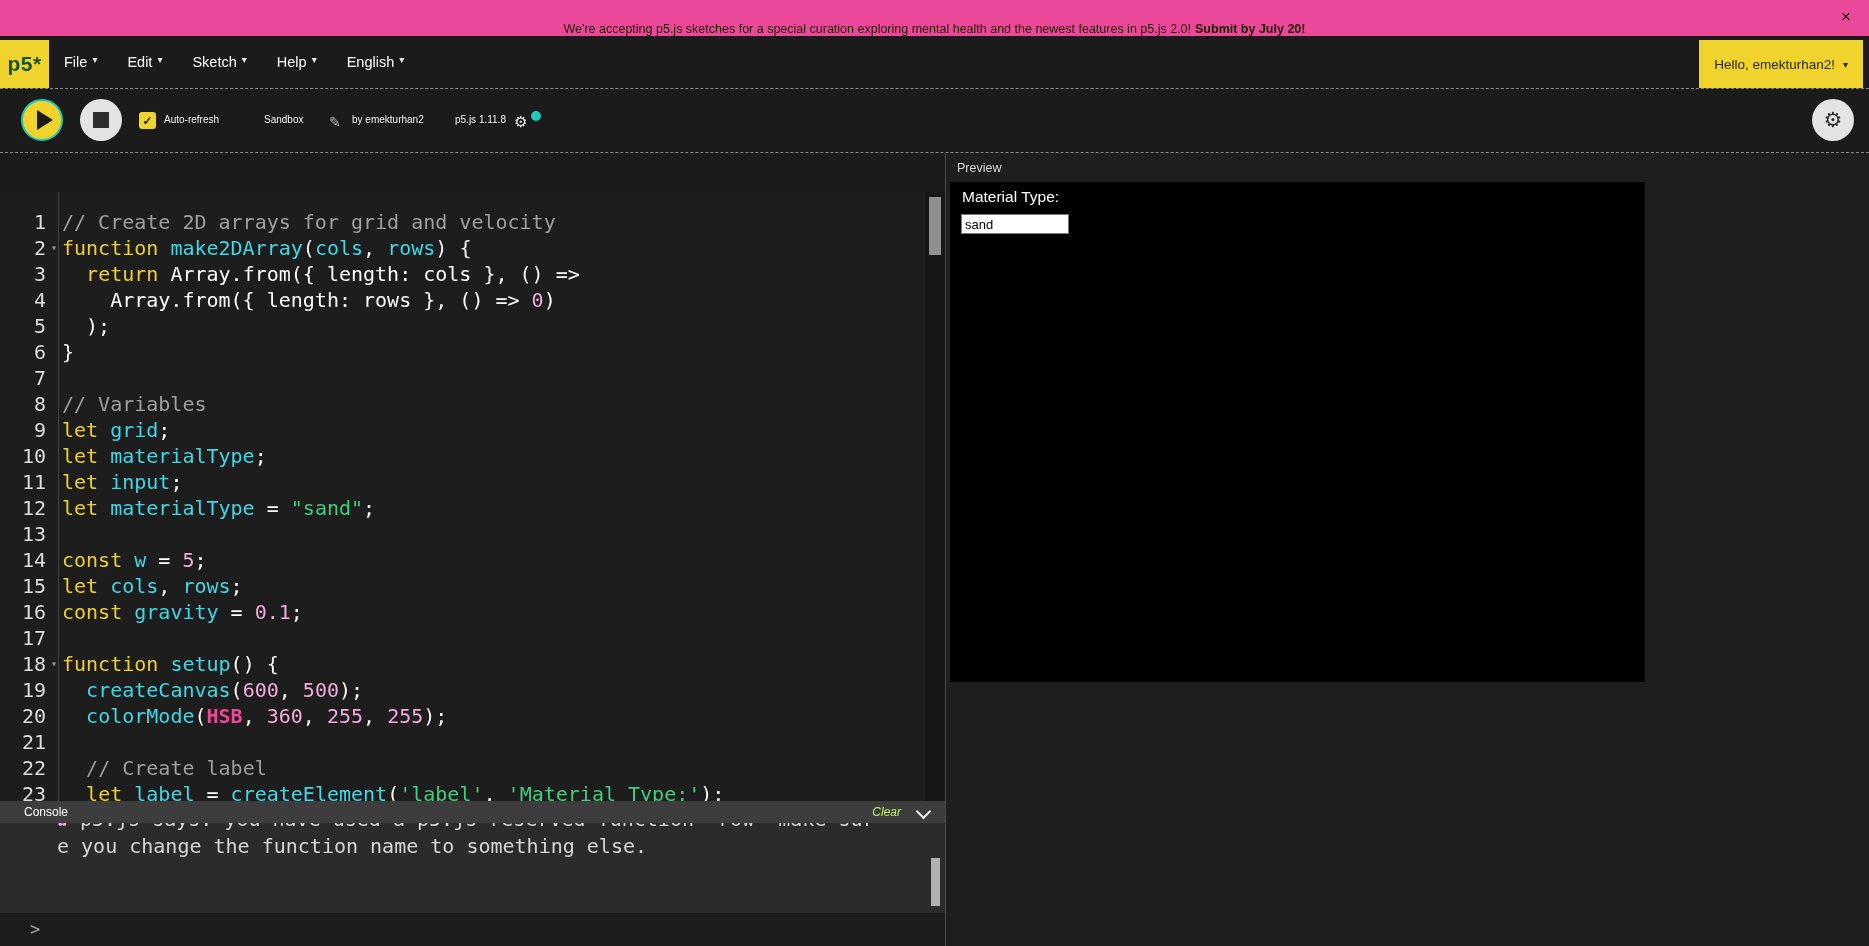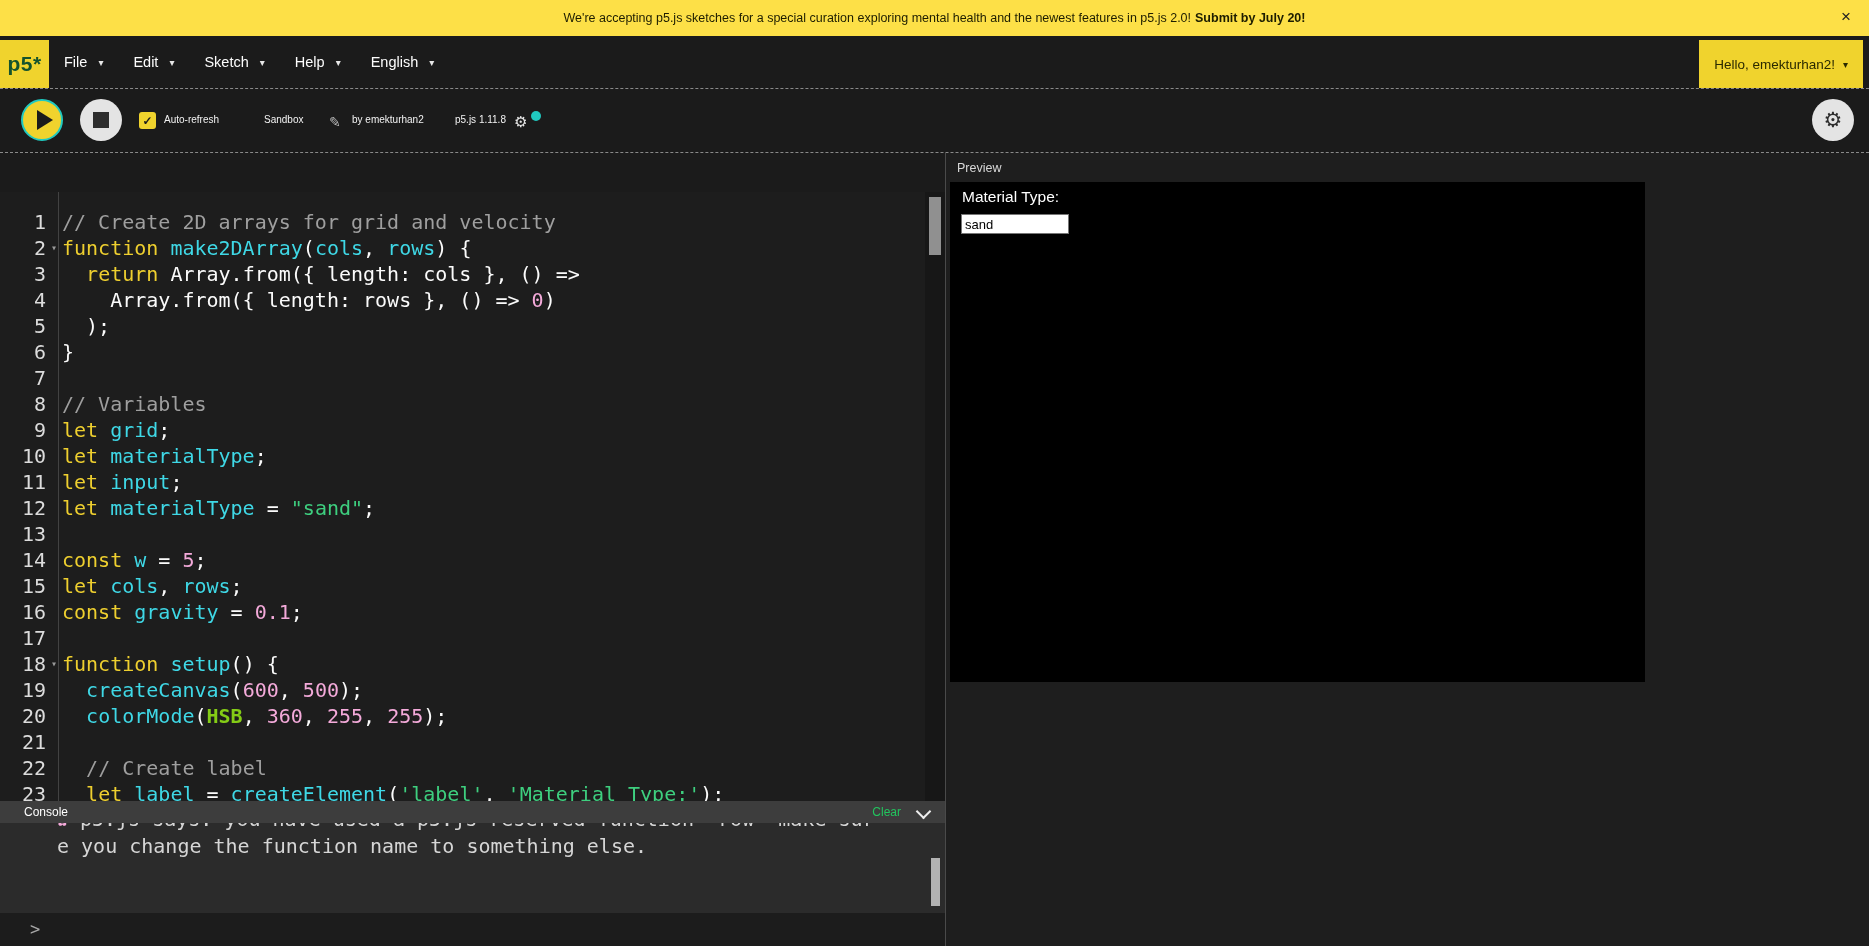--- a/index.html
+++ b/index.html
@@ -1,30 +1,30 @@
 <!DOCTYPE html>
 <html><head>
 <meta charset="utf-8">
 <style>
   html,body{margin:0;padding:0;background:#111;}
   .app{position:relative;width:1869px;height:946px;background:#1b1b1b;overflow:hidden;
        font-family:"Liberation Sans",sans-serif;-webkit-font-smoothing:antialiased;}
 
   
-  .banner{position:absolute;left:0;top:0;width:1869px;height:36px;background:#fde047;
-          display:flex;align-items:center;justify-content:center;color:#1d1d00;font-size:12.5px;}
+  .banner{position:absolute;left:0;top:0;width:1869px;height:36px;background:#ec4899;
+          display:flex;align-items:flex-end;justify-content:center;color:#1d1d00;font-size:12.5px;}
   .banner b{margin-left:4px;}
   .banner-close{position:absolute;right:18px;top:7px;font-size:17px;color:#222;cursor:pointer;line-height:20px;}
 
   
   .header{position:absolute;left:0;top:36px;width:1869px;height:52px;background:#1b1b1b;}
   .logo{position:absolute;left:0;top:4px;width:49px;height:48px;background:#f0d32d;color:#14532d;
         display:flex;align-items:center;justify-content:center;font-size:21px;font-weight:bold;letter-spacing:0.5px;}
   .menus{position:absolute;left:64px;top:0;height:52px;display:flex;align-items:center;gap:30px;}
-  .menu-item{color:#fdfdfd;font-size:14.5px;display:flex;align-items:center;gap:11px;cursor:pointer;}
+  .menu-item{color:#fdfdfd;font-size:14.5px;display:flex;align-items:flex-start;gap:5px;cursor:pointer;}
   .dd{font-size:10px;color:#e8e8e8;}
   .user-btn{position:absolute;right:6px;top:4px;height:48px;background:#f0d32d;color:#2a2a00;
             display:flex;align-items:center;gap:8px;padding:0 15px;font-size:13.5px;cursor:pointer;}
   .user-btn .dd{color:#2a2a00;}
 
   
   .toolbar{position:absolute;left:0;top:88px;width:1869px;height:65px;background:#1b1b1b;
            border-top:1px dashed #8a8a8a;border-bottom:1px dashed #8a8a8a;box-sizing:border-box;}
   .circle-btn{position:absolute;width:42px;height:42px;border-radius:50%;display:flex;align-items:center;justify-content:center;cursor:pointer;box-sizing:border-box;}
   .play{left:21px;top:10px;background:#f0d32d;border:2px solid #20c9c0;}
@@ -48,28 +48,28 @@
   .saved{position:absolute;left:630px;top:13px;font-size:12.5px;color:#a9a9a9;}
 
   .code-area{position:absolute;left:0;top:192px;width:945px;height:609px;background:#1d1d1d;overflow:hidden;}
   .gutter-div{position:absolute;left:58px;top:0;width:1px;height:609px;background:#424242;}
   .codeline{position:relative;height:26px;line-height:26px;white-space:pre;
             font-family:"DejaVu Sans Mono","Liberation Mono",monospace;font-size:20px;}
   .ln{display:inline-block;width:46px;text-align:right;color:#dcdcdc;vertical-align:top;}
   .fold{display:inline-block;width:16px;text-align:center;color:#9a9a9a;font-size:10px;vertical-align:top;}
   .sg{vertical-align:top;}
   .k{color:#eecf2f;} .v{color:#3fd8e6;} .s{color:#3ecf7f;} .n{color:#f4aada;}
-  .c{color:#9f9f9f;} .p{color:#fbfbfb;} .b{color:#84cc16;font-weight:bold;}
+  .c{color:#9f9f9f;} .p{color:#fbfbfb;} .b{color:#ec4899;font-weight:bold;}
   .scroll-track{position:absolute;left:925px;top:192px;width:20px;height:609px;background:#171717;}
   .scroll-thumb{position:absolute;left:929px;top:197px;width:12px;height:58px;background:#909090;cursor:pointer;}
 
   
   .console-header{position:absolute;left:0;top:801px;width:945px;height:22px;background:#3d3d3d;box-sizing:border-box;}
   .console-title{position:absolute;left:24px;top:4px;font-size:12px;color:#ffffff;}
-  .console-clear{position:absolute;right:44px;top:4px;font-size:12px;color:#22c55e;cursor:pointer;}
+  .console-clear{position:absolute;right:44px;top:4px;font-size:12px;color:#bef264;cursor:pointer;font-style:italic;}
   .console-chev{position:absolute;right:16px;top:5px;width:9px;height:9px;border-right:2px solid #eee;border-bottom:2px solid #eee;transform:rotate(45deg);cursor:pointer;}
   .console-content{position:absolute;left:0;top:823px;width:945px;height:90px;background:#2b2b2b;overflow:hidden;}
   .console-inner{margin-top:-17px;padding-left:57px;}
   .conline{height:26.5px;line-height:26.5px;white-space:pre;
            font-family:"DejaVu Sans Mono","Liberation Mono",monospace;font-size:20px;color:#d6d6d6;}
   .ct{color:#d6d6d6;} .curl{color:#8f8f8f;} .cflower{color:#f4aada;font-size:18px;}
   .console-thumb{position:absolute;left:931px;top:858px;width:9px;height:48px;background:#b2b2b2;cursor:pointer;}
   .console-input{position:absolute;left:0;top:913px;width:945px;height:33px;background:#1c1c1c;}
   .prompt{position:absolute;left:30px;top:6px;color:#a6a6a6;font-size:17px;
           font-family:"DejaVu Sans Mono","Liberation Mono",monospace;}

